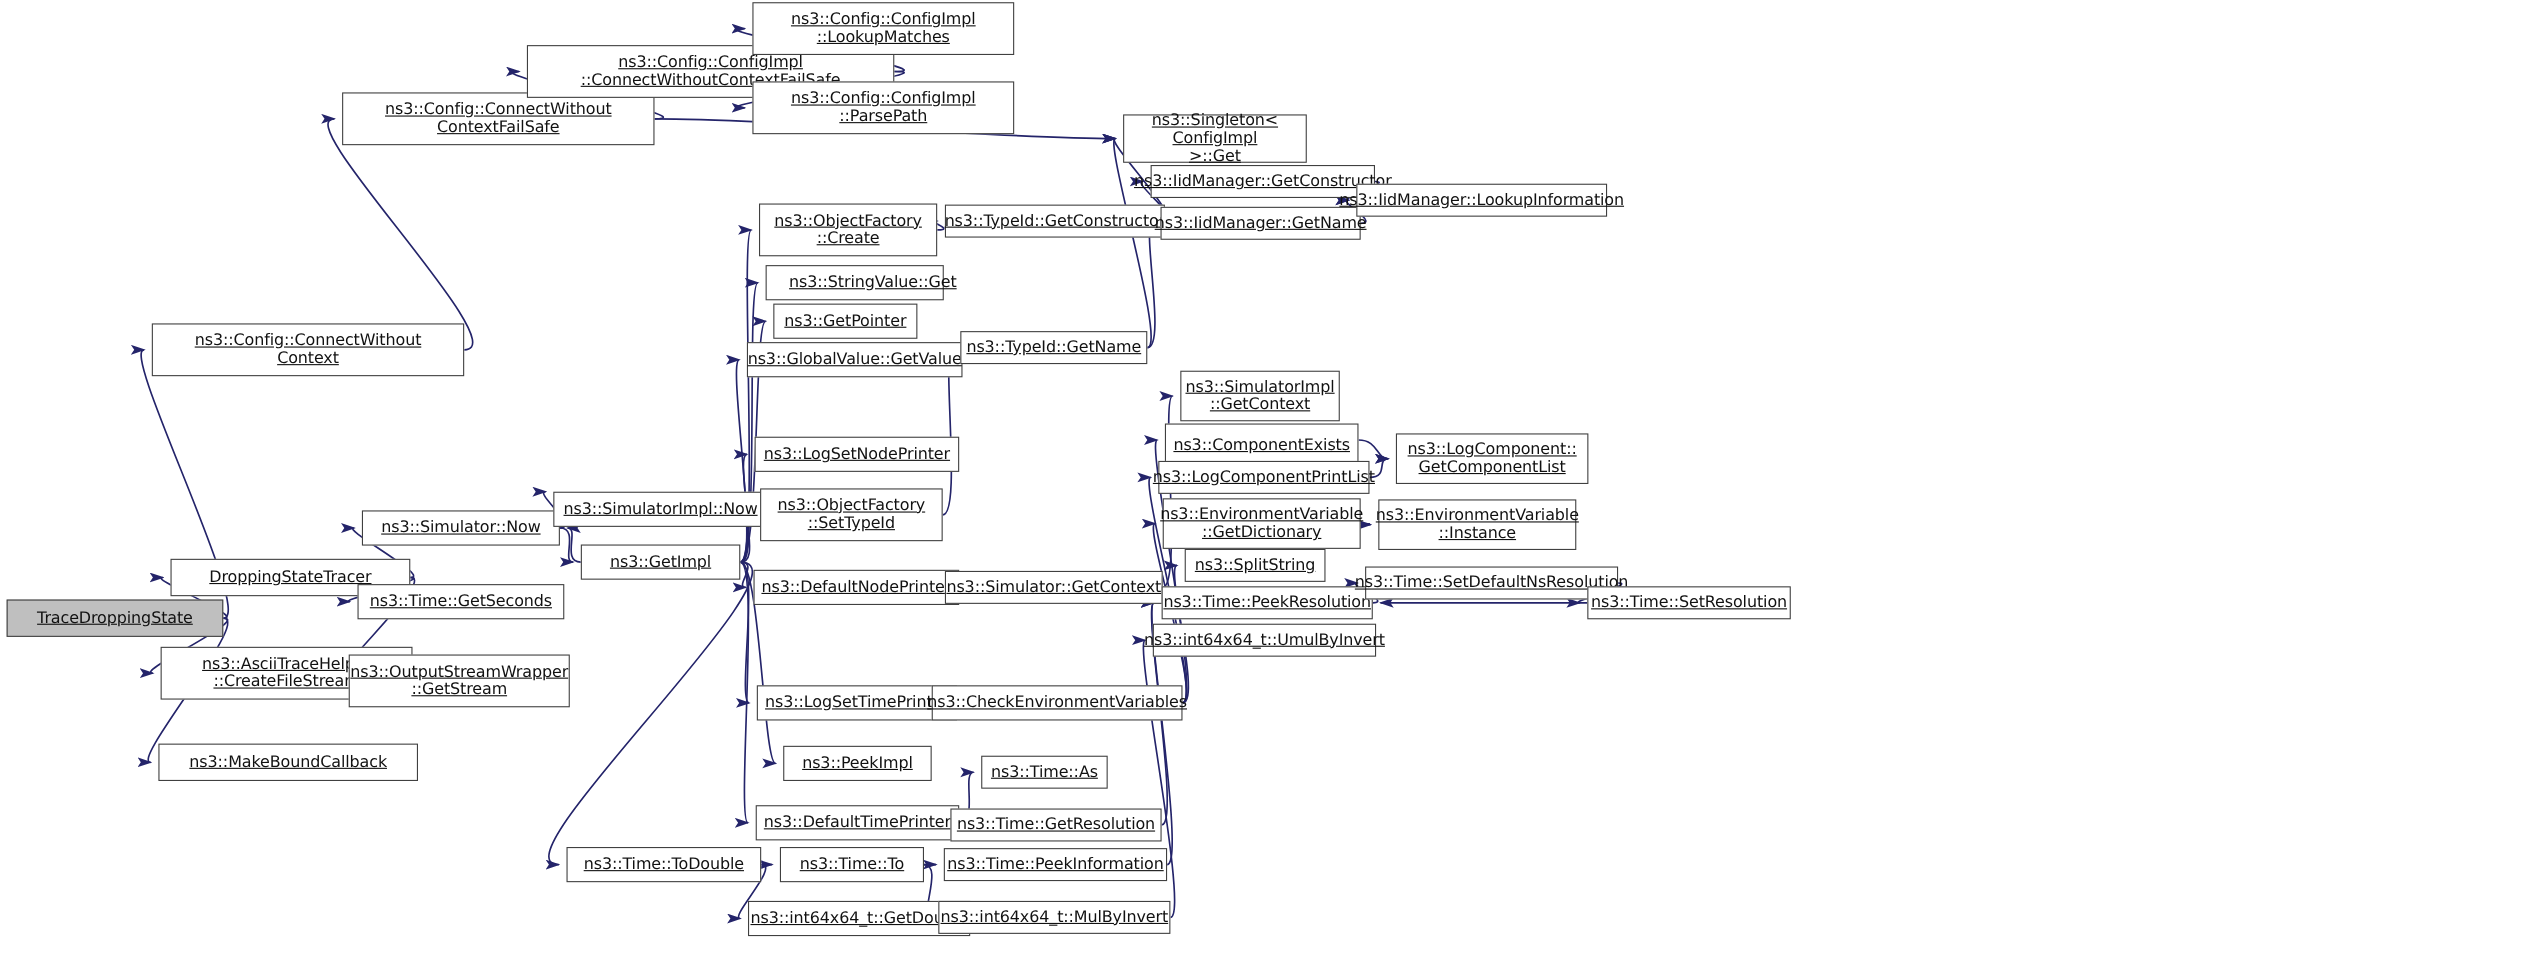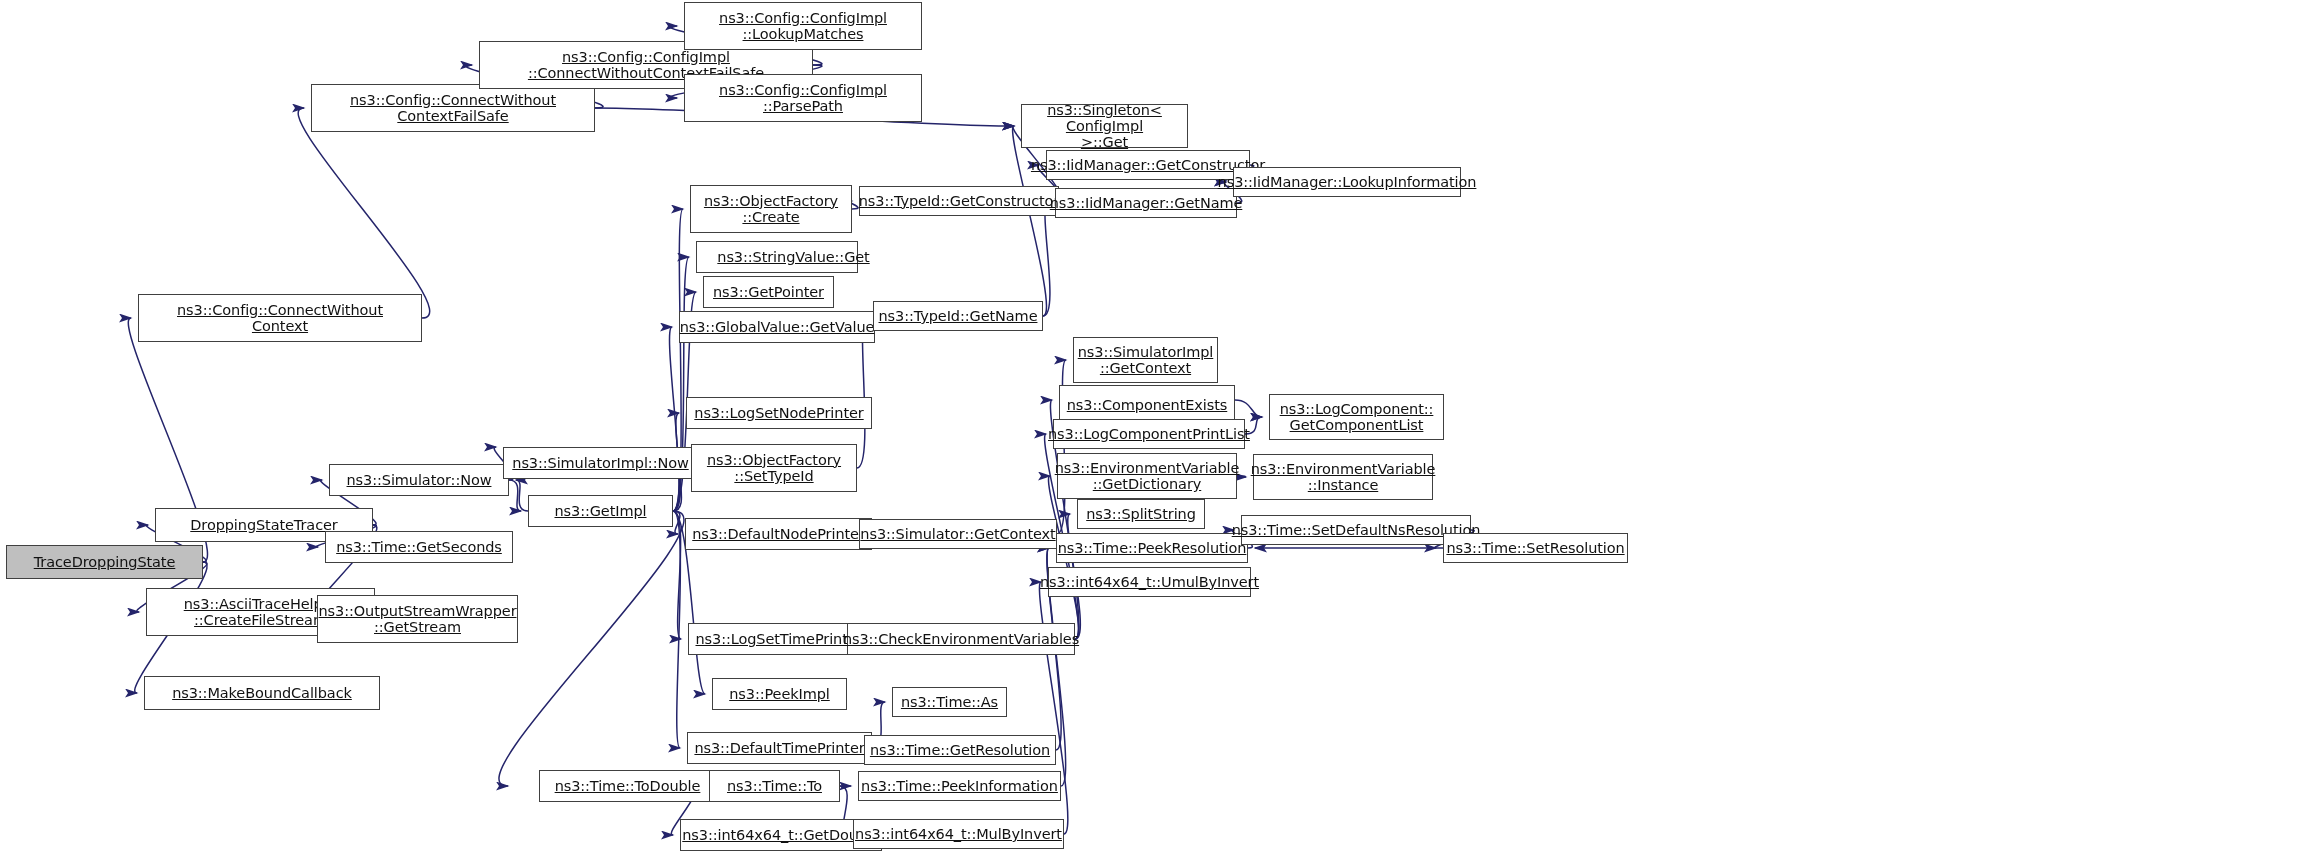--- a/index.html
+++ b/index.html
@@ -114,21 +114,21 @@
       <div class="node" style="left: 684px; top: 2px; width: 238px; height: 48px;">ns3::Config::ConfigImpl
 ::LookupMatches</div>
       <div class="node" style="left: 684px; top: 74px; width: 238px; height: 48px;">ns3::Config::ConfigImpl
 ::ParsePath</div>
       <div class="node" style="left: 329px; top: 464px; width: 180px; height: 32px;">ns3::Simulator::Now</div>
       <div class="node" style="left: 325px; top: 531px; width: 188px; height: 32px;">ns3::Time::GetSeconds</div>
       <div class="node" style="left: 317px; top: 595px; width: 201px; height: 48px;">ns3::OutputStreamWrapper
 ::GetStream</div>
       <div class="node" style="left: 503px; top: 447px; width: 195px; height: 32px;">ns3::SimulatorImpl::Now</div>
       <div class="node" style="left: 528px; top: 495px; width: 145px; height: 32px;">ns3::GetImpl</div>
-      <div class="node" style="left: 515px; top: 770px; width: 177px; height: 32px; margin-left: 24px;">ns3::Time::ToDouble</div>
+      <div class="node" style="left: 515px; top: 770px; width: 177px; height: 32px;">ns3::Time::ToDouble</div>
       <div class="node" style="left: 690px; top: 185px; width: 162px; height: 48px;">ns3::ObjectFactory
 ::Create</div>
       <div class="node" style="left: 696px; top: 241px; width: 162px; height: 32px; padding-left: 36px;">ns3::StringValue::Get</div>
       <div class="node" style="left: 703px; top: 276px; width: 131px; height: 32px;">ns3::GetPointer</div>
       <div class="node" style="left: 679px; top: 311px; width: 196px; height: 32px;">ns3::GlobalValue::GetValue</div>
       <div class="node" style="left: 686px; top: 397px; width: 186px; height: 32px;">ns3::LogSetNodePrinter</div>
       <div class="node" style="left: 691px; top: 444px; width: 166px; height: 48px;">ns3::ObjectFactory
 ::SetTypeId</div>
       <div class="node" style="left: 685px; top: 518px; width: 187px; height: 32px;">ns3::DefaultNodePrinter</div>
       <div class="node" style="left: 688px; top: 623px; width: 182px; height: 32px;">ns3::LogSetTimePrinter</div>

